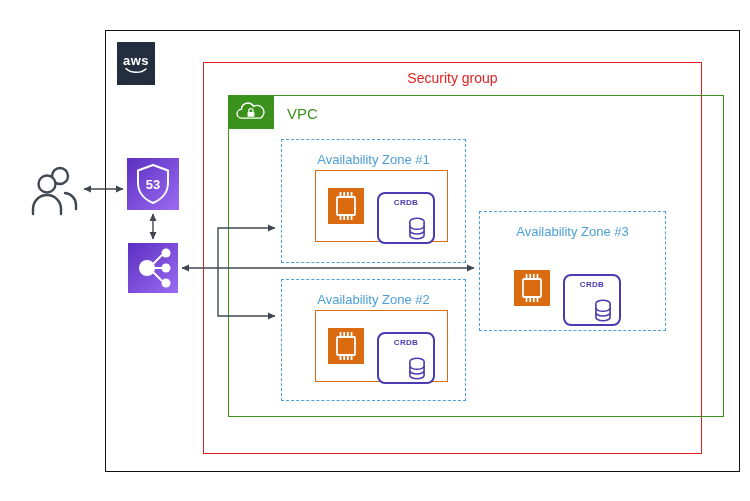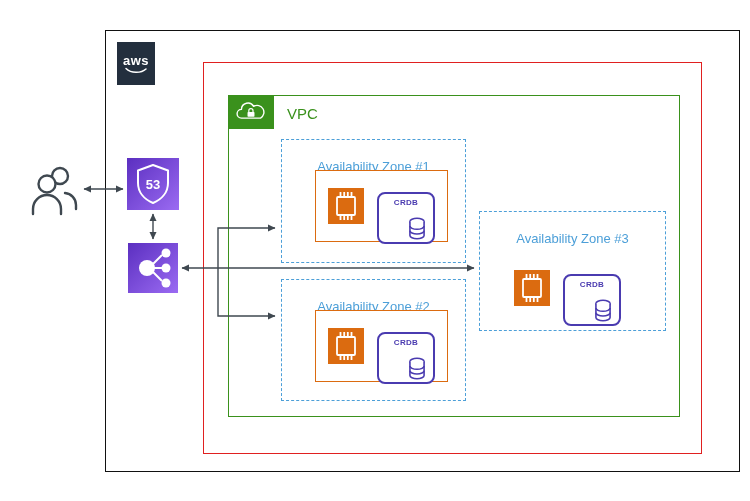--- a/index.html
+++ b/index.html
@@ -13,31 +13,31 @@
   
   .aws-logo { position:absolute; left:117px; top:42px; width:38px; height:43px; background:var(--navy);
     display:flex; flex-direction:column; align-items:center; justify-content:center; }
   .aws-logo .txt { color:#fff; font-size:13px; font-weight:bold; line-height:1; letter-spacing:0.5px; }
 
   
   .sg-box { position:absolute; left:203px; top:62px; width:497px; height:390px; border:1.4px solid var(--red); }
   .sg-label { position:absolute; top:7px; left:0; right:0; text-align:center; color:var(--red); font-size:14px; }
 
   
-  .vpc-box { position:absolute; left:24px; top:32px; width:450px; height:320px; border:1.4px solid var(--green); }
+  .vpc-box { position:absolute; left:24px; top:32px; width:450px; height:320px; border:1.4px solid var(--green);padding-left:44px; }
   .vpc-icon { position:absolute; left:-1.4px; top:-1.4px; width:46px; height:34px; background:var(--green);
     display:flex; align-items:center; justify-content:center; }
   .vpc-label { position:absolute; left:58px; top:9px; color:var(--green); font-size:15px; }
 
   
   .az { position:absolute; border:1.5px dashed var(--blue); box-sizing:border-box; }
   .az1 { left:52px;  top:43px;  width:185px; height:124px; }
   .az2 { left:52px;  top:183px; width:185px; height:122px; }
   .az3 { left:250px; top:115px; width:187px; height:120px; }
-  .az-label { margin-top:19px; text-align:center; color:var(--blue); font-size:13px; }
+  .az-label { margin-top:12px; text-align:center; color:var(--blue); font-size:13px; }
 
   
   .node-box { position:absolute; left:33px; top:30px; width:133px; height:72px; border:1.3px solid var(--orange);
     display:flex; align-items:center; gap:13px; padding-left:12px; box-sizing:border-box; background:#fff; }
   .node-naked { position:absolute; left:34px; top:38px; display:flex; align-items:center; gap:13px; }
 
   .ec2 { width:36px; height:36px; background:var(--orange); display:flex; align-items:center; justify-content:center; flex:0 0 auto; }
 
   .crdb { position:relative; width:54px; height:48px; border:2px solid var(--indigo); border-radius:8px; background:#fff; flex:0 0 auto;margin-top:24px; }
   .crdb-label { margin-top:4px; text-align:center; color:var(--indigo); font-size:8px; font-weight:bold; letter-spacing:0.3px; }
@@ -62,20 +62,21 @@
   <div class="outer"></div>
 
   <div class="aws-logo">
     <span class="txt">aws</span>
     <svg width="24" height="7" viewBox="0 0 24 7">
       <path d="M2 1.5 C 7 6.5, 17 6.5, 22 2" stroke="#fff" stroke-width="1.5" fill="none" stroke-linecap="round"></path>
     </svg>
   </div>
 
   <div class="sg-box">
+    <div class="sg-label">Security group</div>
 
     <div class="vpc-box">
       <div class="vpc-icon">
         <svg width="40" height="30" viewBox="0 0 46 34">
           <path d="M 12 24 A 5 5 0 0 1 12 14 A 7.5 7.5 0 0 1 26 10.5 A 6.5 6.5 0 0 1 34 24 Z" stroke="#fff" stroke-width="1.6" fill="none" stroke-linejoin="round"></path>
           <path d="M20.5 17 v-1.6 a2.4 2.4 0 0 1 4.8 0 V17" stroke="#fff" stroke-width="1.4" fill="none"></path>
           <rect x="19" y="17" width="8" height="5.5" rx="0.8" fill="#fff"></rect>
         </svg>
       </div>
       <div class="vpc-label">VPC</div>

